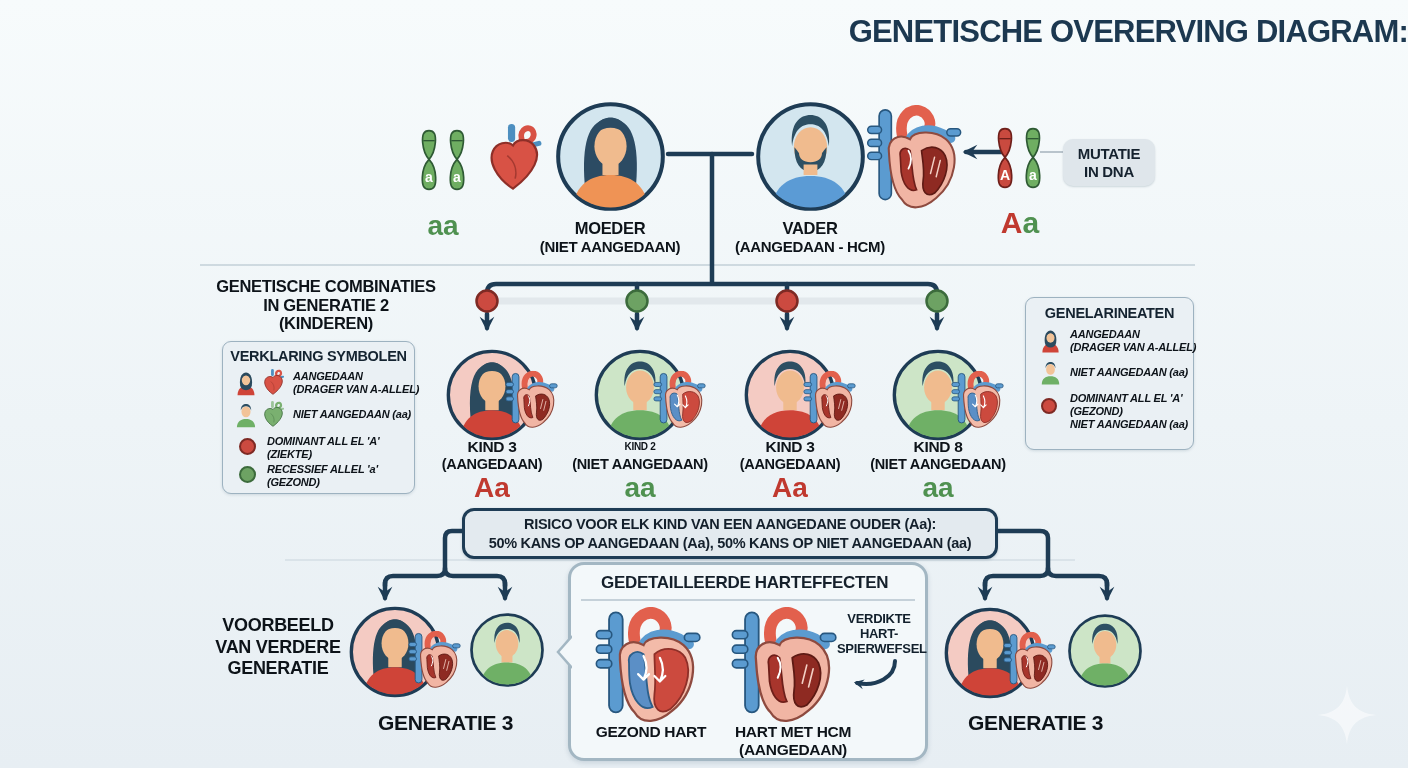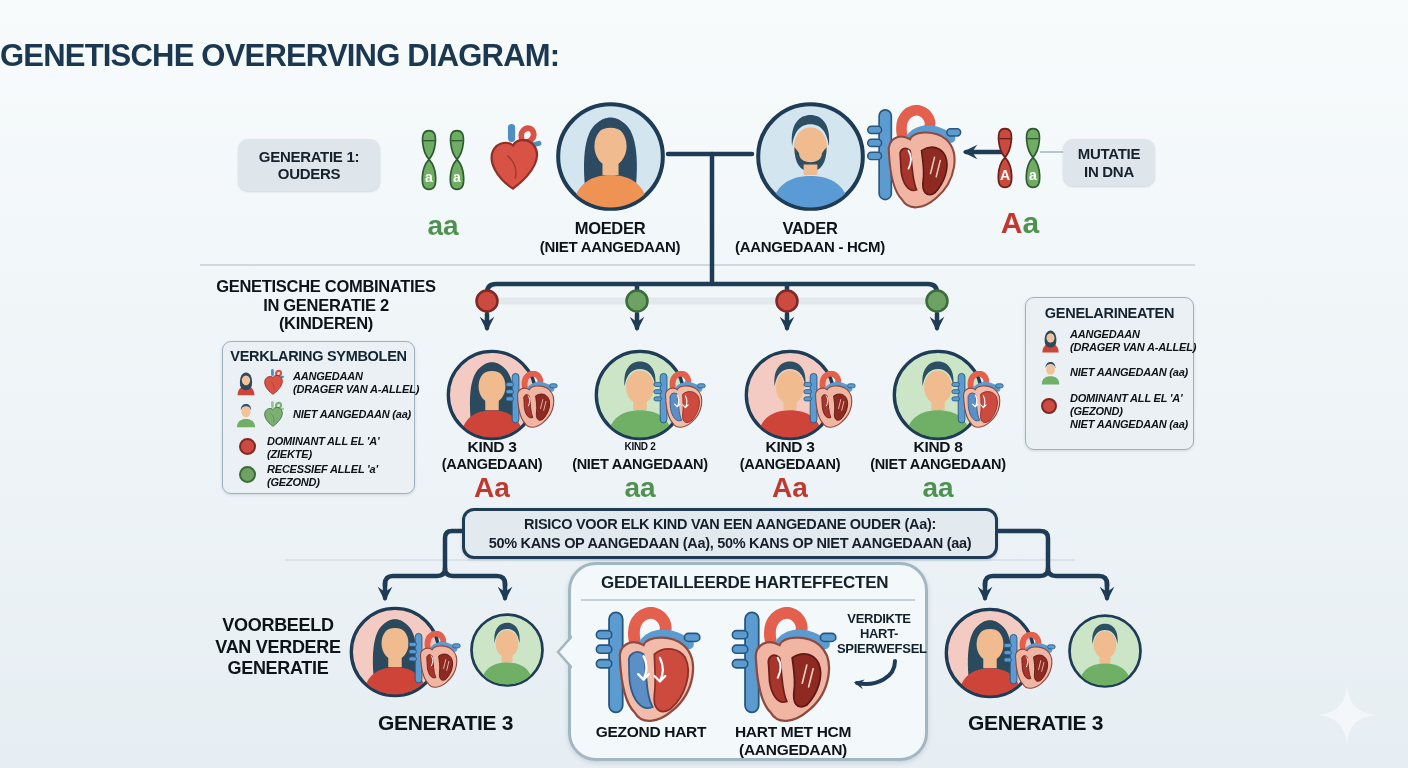--- a/index.html
+++ b/index.html
@@ -6,22 +6,22 @@
   body{font-family:"Liberation Sans","DejaVu Sans",sans-serif;}
   #stage{
     position:relative;width:1408px;height:768px;overflow:hidden;
     background:linear-gradient(180deg,#f7fbfc 0%,#eef4f7 55%,#e7eef3 100%);
     font-weight:700;color:var(--c-text,#101419);letter-spacing:-0.3px;
   }
   .abs{position:absolute;}
   .ctr{text-align:center;}
   svg{display:block;}
   
-  .title-line{width:100%;text-align:left;font-size:31px;line-height:34px;
-    color:var(--c-title_navy,#1c3850);letter-spacing:-0.8px;font-weight:700;margin-top:24px;}
+  .title-line{width:100%;text-align:right;font-size:31px;line-height:34px;
+    color:var(--c-title_navy,#1c3850);letter-spacing:-0.8px;font-weight:700;}
   .chip{background:var(--c-chip_bg,#dfe6eb);border-radius:10px;
     box-shadow:0 1px 2px rgba(30,60,85,.18);display:flex;flex-direction:column;
     align-items:center;justify-content:center;color:#15222e;}
   .chip .l{font-size:15px;line-height:17.5px;}
   .name-line{font-size:16.5px;line-height:19px;color:#0d1319;}
   .status-line{font-size:15px;line-height:18px;color:#0d1319;}
   .geno{font-size:28px;line-height:30px;letter-spacing:0;}
   .geno-red{color:var(--c-red,#c0392f);}
   .geno-green{color:var(--c-green,#4f9150);}
   .allele-letter{position:absolute;width:100%;text-align:center;color:#fff;
@@ -34,21 +34,21 @@
   .dot{border-radius:50%;box-sizing:border-box;}
   .dot-red{background:var(--c-dot_red,#cc4a40);border:2.5px solid #7e2a24;}
   .dot-green{background:var(--c-dot_green,#6da263);border:2.5px solid #3c6b3c;}
   .risk-box{background:var(--c-risk_bg,#e3eaef);border:3px solid var(--c-navy,#1e3c55);
     border-radius:12px;display:flex;flex-direction:column;align-items:center;
     justify-content:center;box-shadow:0 1px 3px rgba(30,60,85,.2);}
   .risk-line{font-size:14.5px;line-height:19px;color:#14202c;white-space:nowrap;}
   .note-line{font-size:18px;line-height:21.5px;color:#0d1319;}
   .gen3-label{font-size:21px;color:#0d1319;}
   .panel{background:var(--c-panel_bg,#f3f8fa);border:3px solid var(--c-panel_border,#a3b7c3);
-    border-radius:28px;box-shadow:0 2px 5px rgba(30,60,85,.15);}
+    border-radius:16px;box-shadow:0 2px 5px rgba(30,60,85,.15);}
   .panel-title{font-size:17px;color:#15202b;white-space:nowrap;}
   .panel-rule{position:absolute;left:10px;right:10px;top:34px;height:2px;background:#c5d1d9;}
   .panel-label{font-size:15.5px;line-height:17.5px;color:#0d1319;}
   .ann-line{font-size:13px;line-height:15px;color:#12202c;}
 </style>
 </head>
 <body>
 
 <div id="stage">
 
@@ -193,24 +193,20 @@
     <path d="M1040,152 H1063" stroke="#b9c4cc" stroke-width="2" fill="none"></path>
 
     <circle cx="487" cy="301" r="10.5" fill="#cc4a40" stroke="#7e2a24" stroke-width="2.5"></circle>
     <circle cx="637" cy="301" r="10.5" fill="#6da263" stroke="#3c6b3c" stroke-width="2.5"></circle>
     <circle cx="787" cy="301" r="10.5" fill="#cc4a40" stroke="#7e2a24" stroke-width="2.5"></circle>
     <circle cx="937" cy="301" r="10.5" fill="#6da263" stroke="#3c6b3c" stroke-width="2.5"></circle>
   </svg>
 
   <div class="abs title-line" style="left:0;top:15;top:15px;z-index:2">GENETISCHE OVERERVING DIAGRAM:</div>
 
-  <div class="abs chip" style="left:238px;top:139px;width:142px;height:52px;z-index:2">
-    <span class="l">GENERATIE 1:</span>
-    <span class="l">OUDERS</span>
-  </div>
 
   <div class="abs" style="left:417px;top:112px;width:52px;height:96px;z-index:2">
     <svg class="abs" style="left:0;top:0;--chr:#6fae62;--chr-d:#2e5a34" width="24" height="96">
         <use href="#sym-chrom"></use>
       </svg>
     <svg class="abs" style="left:28px;top:0;--chr:#6fae62;--chr-d:#2e5a34" width="24" height="96">
         <use href="#sym-chrom"></use>
       </svg>
     <span class="abs allele-letter" style="left:0;top:57px;width:24px">a</span>
     <span class="abs allele-letter" style="left:28px;top:57px;width:24px">a</span>

